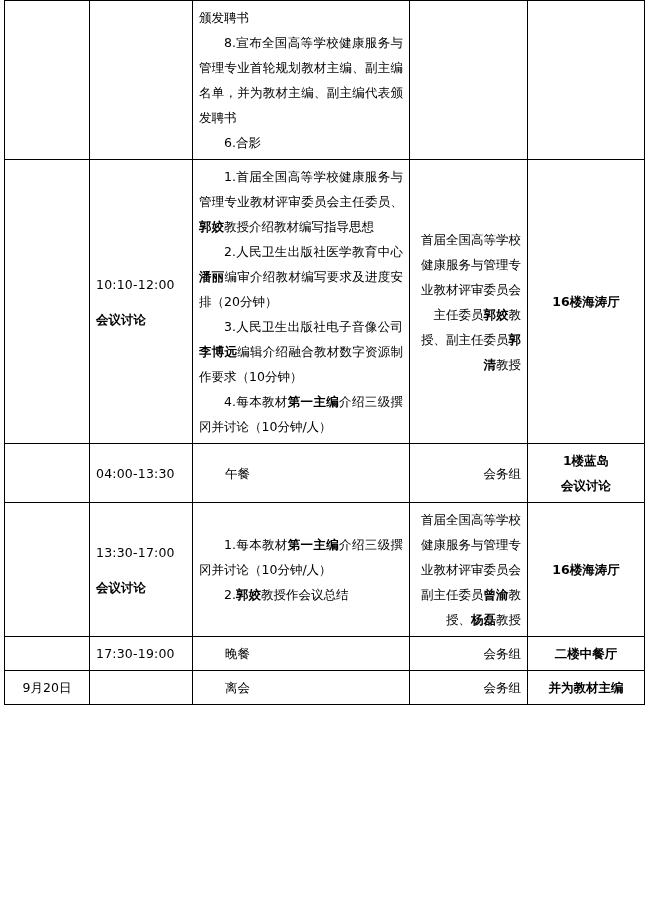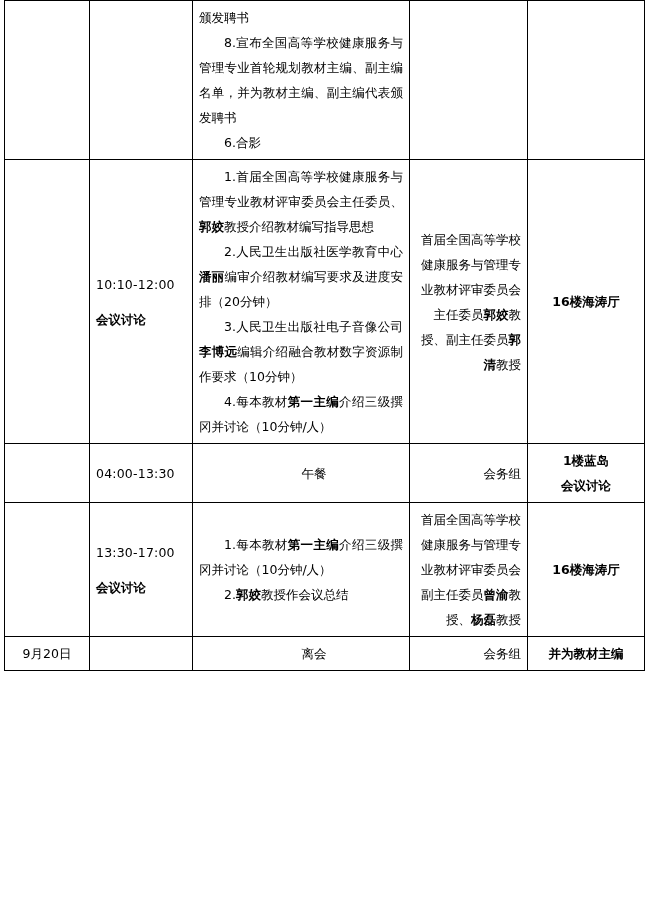--- a/index.html
+++ b/index.html
@@ -55,21 +55,21 @@
     display: block;
     font-weight: bold;
     margin-top: 10px;
     font-size: 12.5px;
   }
   .cell-topic {
     text-align: justify;
     text-justify: inter-ideograph;
   }
   .cell-topic.center {
-    text-align: center;
+    text-align: left;
     padding-left: 32px;
   }
   .cell-resp {
     text-align: right;
   }
   .cell-place {
     text-align: center;
     font-weight: bold;
   }
   .ind {
@@ -147,20 +147,33 @@
           <td class="cell-topic">
             <div class="line ind">1.每本教材<b>第一主编</b>介绍三级撰冈并讨论（10分钟/人）</div>
             <div class="line ind">2.<b>郭姣</b>教授作会议总结</div>
           </td>
           <td class="cell-resp">首届全国高等学校健康服务与管理专业教材评审委员会副主任委员<b>曾渝</b>教授、<b>杨磊</b>教授</td>
           <td class="cell-place">
             <span class="line">16楼海涛厅</span>
           </td>
         </tr>
         <tr>
+          <td class="cell-date"></td>
+          <td class="cell-time">
+            <span class="time-label">17:30-19:00</span>
+          </td>
+          <td class="cell-topic center">
+            <div class="line noind ">晚餐</div>
+          </td>
+          <td class="cell-resp">会务组</td>
+          <td class="cell-place">
+            <span class="line">二楼中餐厅</span>
+          </td>
+        </tr>
+        <tr>
           <td class="cell-date">9月20日</td>
           <td class="cell-time"></td>
           <td class="cell-topic center">
             <div class="line noind ">离会</div>
           </td>
           <td class="cell-resp">会务组</td>
           <td class="cell-place">
             <span class="line">并为教材主编</span>
           </td>
         </tr>

